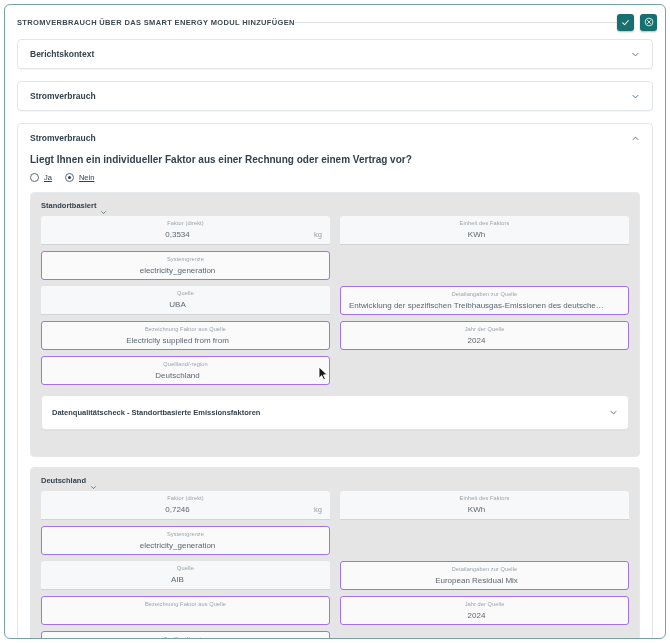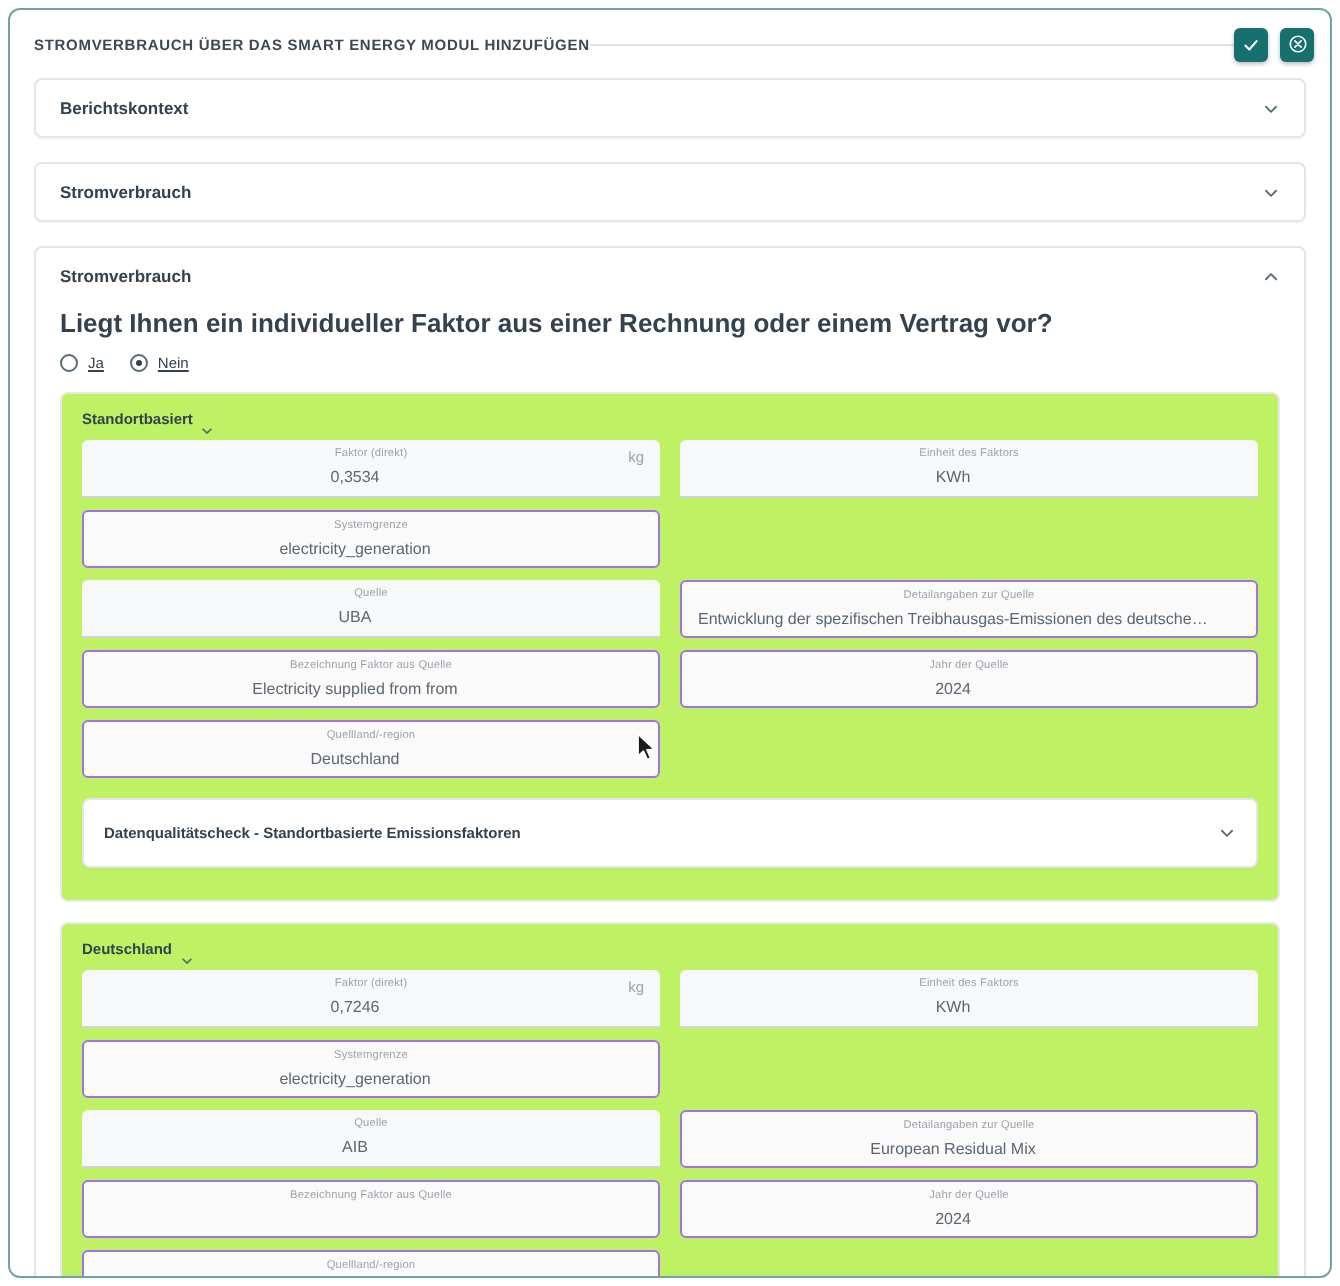--- a/index.html
+++ b/index.html
@@ -75,21 +75,21 @@
     color: #33424e;
     flex: 1 1 auto;
   }
   .chev { width: 9px; height: 9px; color: #5a6a75; }
   .chev svg { display: block; }
 
   .acc-body { padding: 0 12px 10px 12px; }
 
   
   .question {
-    font-size: 13px;
+    font-size: 10px;
     font-weight: 700;
     color: #33424e;
     margin: 2px 0 8px 0;
   }
   .radio-row { display: flex; align-items: center; gap: 5px; margin-bottom: 10px; }
   .radio {
     width: 9px; height: 9px;
     border: 1.3px solid #5a6a75;
     border-radius: 50%;
     position: relative;
@@ -108,23 +108,23 @@
     font-size: 7.5px;
     color: #33424e;
     margin-right: 8px;
     text-decoration: underline;
   }
 
   
   .panel {
     border: 1px solid #e6e9eb;
     border-radius: 4px;
-    padding: 8px 10px 16px 10px;
+    padding: 8px 10px 26px 10px;
     margin-bottom: 10px;
-    background: #bef264;
+    background: #e5e5e5;
   }
   .panel-head {
     display: flex; align-items: center; gap: 4px;
     margin-bottom: 6px;
     cursor: pointer;
   }
   .panel-title {
     font-size: 7.5px; font-weight: 700; color: #33424e;
   }
   .panel-chev { width: 7px; height: 7px; color: #5a6a75; }
@@ -167,21 +167,21 @@
     color: #5c6670;
     line-height: 13px;
     margin-top: 1px;
     white-space: nowrap;
     overflow: hidden;
     text-overflow: ellipsis;
     padding-right: 16px;
   }
   .field-suffix {
     position: absolute;
-    right: 8px; bottom: 15px;
+    right: 8px; bottom: 5px;
     font-size: 7.5px;
     color: #9aa3ab;
   }
 
   
   .sub-acc {
     border: 1px solid #e3e6e8;
     border-radius: 4px;
     height: 35px;
     display: flex;

